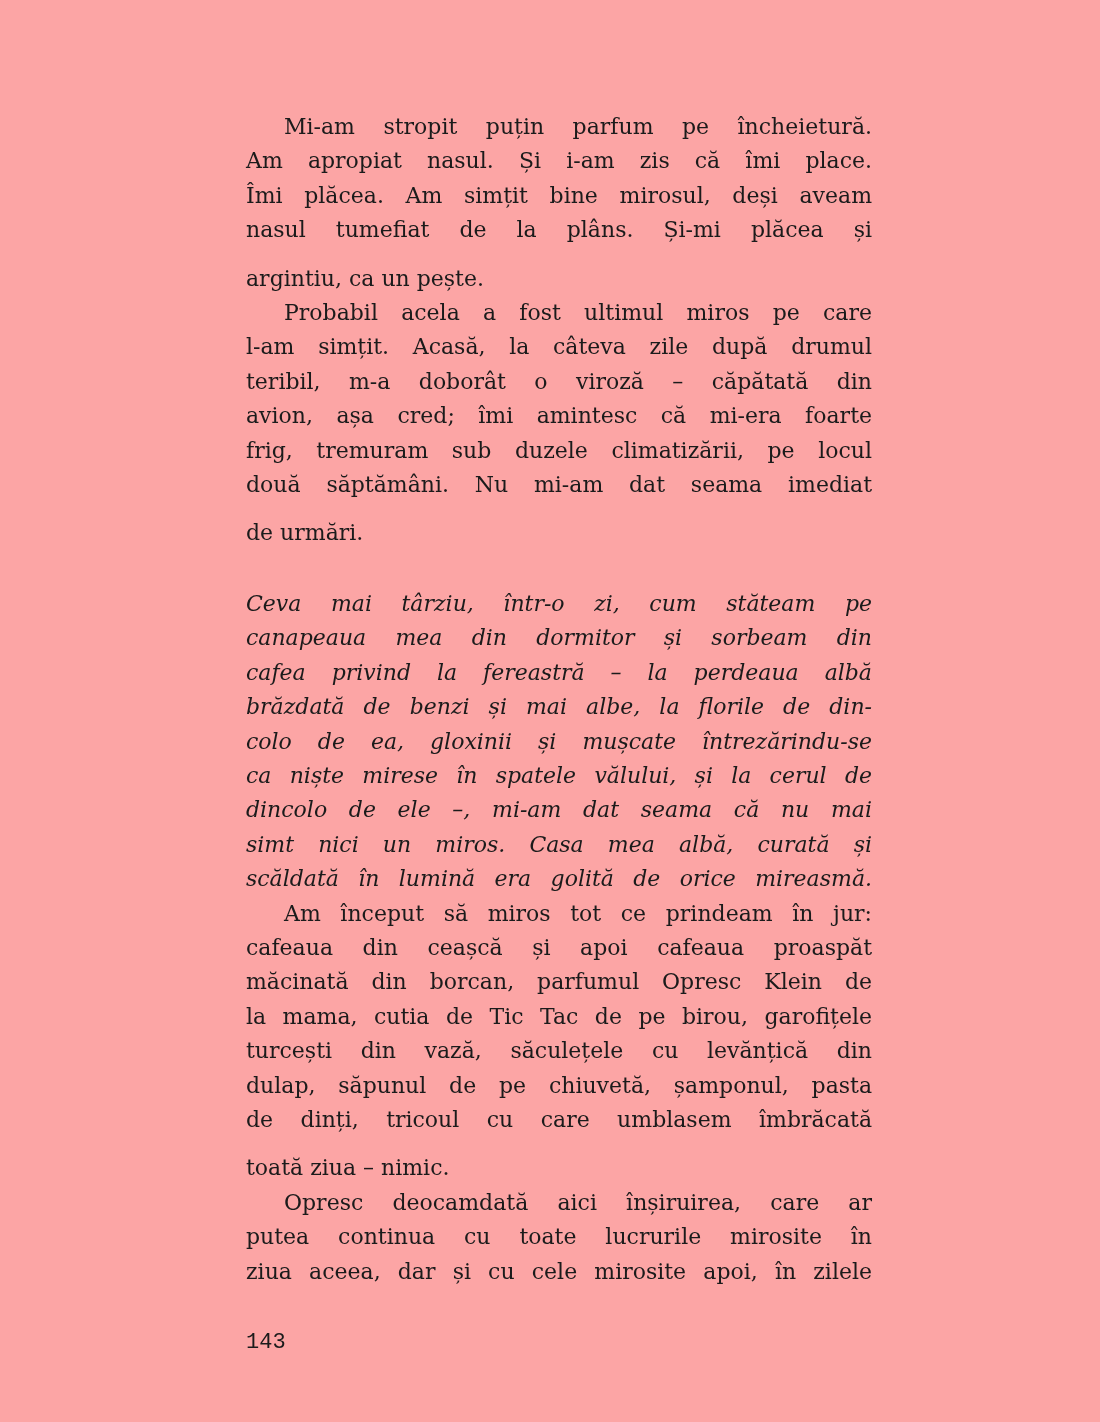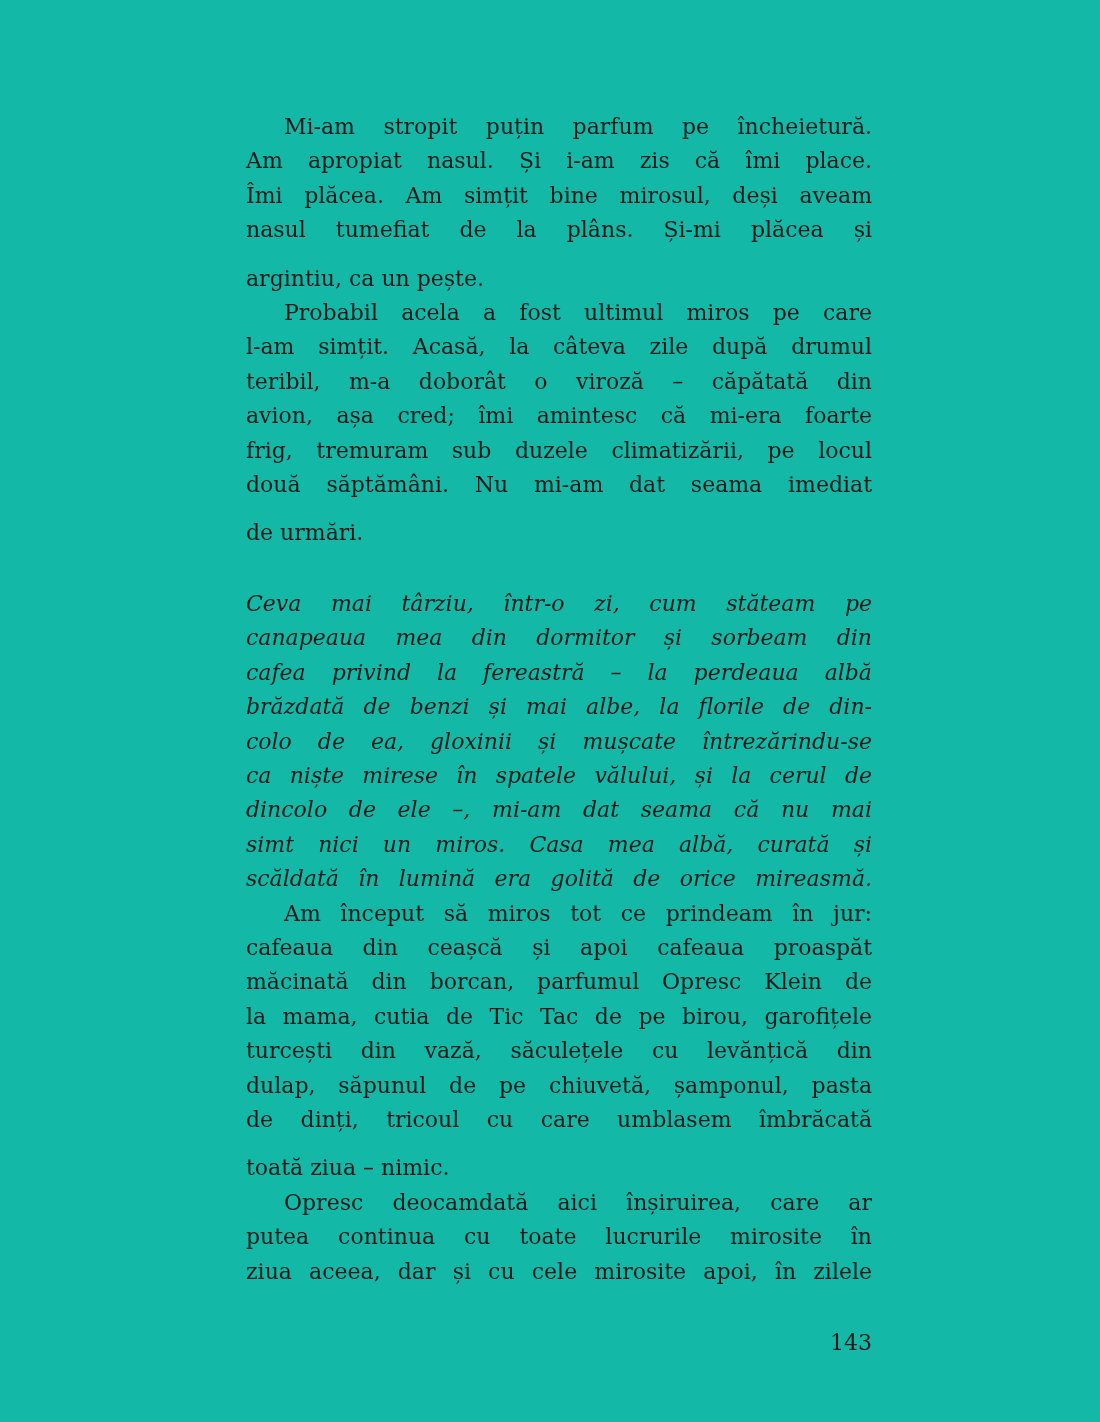--- a/index.html
+++ b/index.html
@@ -8,21 +8,21 @@
     width: 1100px;
     height: 1422px;
     position: relative;
     font-family: "DejaVu Serif", "Liberation Serif", serif;
     color: #1b1b1b;
     overflow: hidden;
   }
   .page {
     position: absolute;
     inset: 0;
-    background: #14b8a6;
+    background: #fca5a5;
   }
   .text-block {
     position: absolute;
     left: 246px;
     top: 110px;
     width: 626px;
     font-size: 22px;
     line-height: 34.4px;
   }
   .paragraph { margin: 0; }
@@ -32,22 +32,23 @@
     text-align-last: justify;
     white-space: normal;
   }
   .line.last { text-align-last: left; margin-top: 14px; }
   .paragraph.indented .line.first { text-indent: 38px; }
   .page-number {
     position: absolute;
     top: 1330px;
     left: 246px;
     width: 626px;
-    text-align: right;
+    text-align: left;
     font-size: 22px;
+    font-family: Liberation Mono, monospace;
   }
 </style>
 </head>
 <body>
 
 <div class="page">
 
   <div class="text-block">
 
     <div class="paragraph indented">

